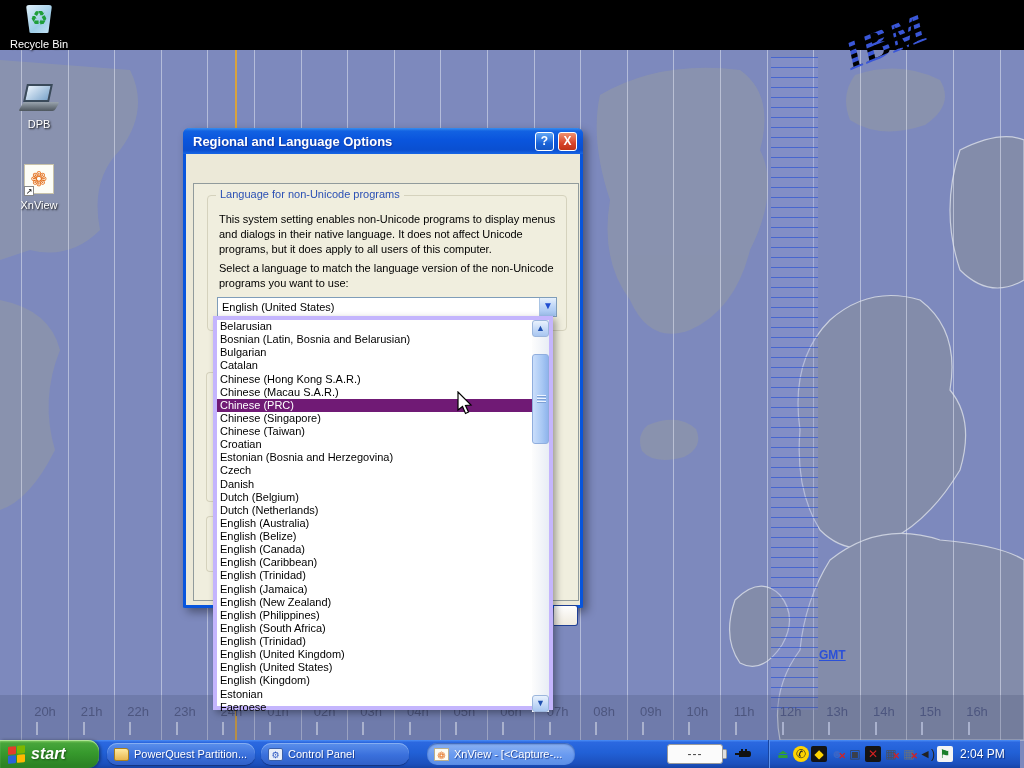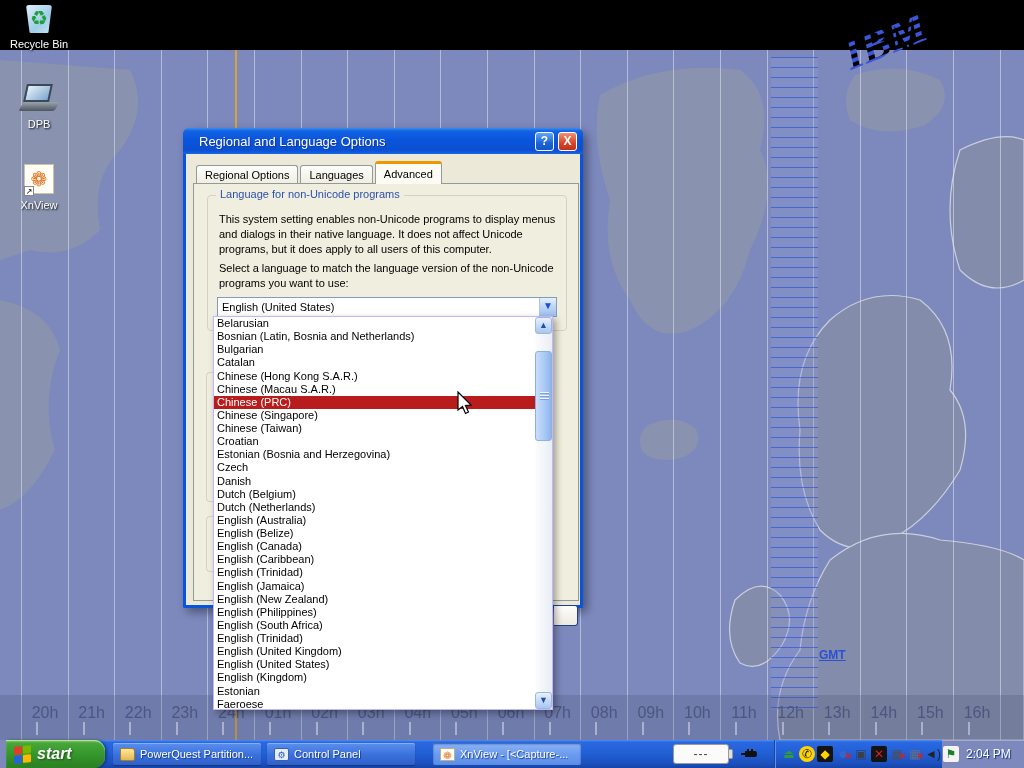--- a/index.html
+++ b/index.html
@@ -10,21 +10,21 @@
   #wallpaper { position:absolute; left:0; top:0; width:1024px; height:768px; z-index:0; background:#7d89bd; }
   #top-band { position:absolute; left:0; top:0; width:1024px; height:50px; background:#000; z-index:1; }
   #land-svg { position:absolute; left:0; top:0; z-index:0; }
   .zone-line { position:absolute; top:50px; height:690px; width:1px; background:rgba(225,229,242,0.55); }
   #orange-line { position:absolute; top:50px; height:690px; width:2px; background:#d9a33c; z-index:1; }
   #gmt-hatch { position:absolute; top:57px; height:653px; width:47px; z-index:1;
       background:rgba(140,153,215,0.35);
       background-image:repeating-linear-gradient(180deg, rgba(40,80,210,0.65) 0 1px, transparent 1px 10px); }
   #gmt-label { position:absolute; z-index:1; color:#2b50d8; font-size:12px; font-weight:bold; text-decoration:underline; }
   #bottom-strip { position:absolute; left:0; top:695px; width:1024px; height:45px; background:rgba(66,74,108,0.22); z-index:1; }
-  .hour-label { position:absolute; top:9px; font-size:16px; color:#4d567f; transform:translateX(-50%); }
+  .hour-label { position:absolute; top:9px; font-size:13px; color:#4d567f; transform:translateX(-50%); }
   .hour-tick { position:absolute; top:27px; width:2px; height:13px; background:#a9b1cd; }
 
   
   .desk-icon { position:absolute; width:76px; text-align:center; z-index:2; cursor:default; }
   .desk-icon .art { width:36px; height:32px; margin:0 auto; position:relative; }
   .desk-icon .label { margin-top:3px; font-size:11px; color:#fff; text-shadow:1px 1px 2px #000; }
   .rb-body { position:absolute; left:5px; top:2px; width:26px; height:28px; background:linear-gradient(135deg,#dff0fb,#9fcde8 60%,#c6e4f5); border-radius:3px 3px 5px 5px; clip-path:polygon(0 0,100% 0,86% 100%,14% 100%); }
   .rb-glyph { position:absolute; left:0; top:1px; width:100%; text-align:center; color:#1f9e3a; font-size:20px; line-height:28px; }
   .laptop-screen { position:absolute; left:4px; top:1px; width:26px; height:18px; background:linear-gradient(135deg,#e8f2fb,#7ea6cc); border:2px solid #3a4a5a; transform:skewX(-12deg); }
   .laptop-base { position:absolute; left:0px; top:19px; width:36px; height:9px; background:linear-gradient(#9aa4ae,#4d565e); transform:skewX(-30deg); border-radius:2px; }
@@ -35,21 +35,21 @@
   
   #ibm-logo { position:absolute; left:822px; top:-8px; z-index:2; }
 
   
   #dialog { position:absolute; left:183px; top:128px; width:400px; height:480px; z-index:5;
       border:3px solid #0855dd; border-top:none; border-radius:7px 7px 2px 2px;
       box-shadow:4px 4px 10px rgba(0,0,0,0.4); background:#ece9d8; }
   #titlebar { position:absolute; left:-3px; top:0; width:400px; height:26px; border-radius:6px 6px 0 0;
       background:linear-gradient(180deg,#388eef 0%,#1262e2 12%,#0a55dd 45%,#0a4fd0 85%,#1866e6 100%);
       display:flex; align-items:center; }
-  #titlebar .title { color:#fff; font-weight:normal; font-size:13px; padding-left:16px; text-shadow:1px 1px 1px #1436a0; flex:1; }
+  #titlebar .title { color:#fff; font-weight:bold; font-size:13px; padding-left:10px; text-shadow:1px 1px 1px #1436a0; flex:1; }
   .tb-btn { width:19px; height:19px; margin-right:4px; border:1px solid #fff; border-radius:3px;
       color:#fff; font-weight:bold; font-size:12px; line-height:17px; text-align:center; }
   #help-btn { background:linear-gradient(180deg,#63a7f5,#1a63d8 60%,#1556c4); }
   #close-btn { background:linear-gradient(180deg,#f0926f,#d8442a 60%,#bf3318); margin-right:6px; }
   #dialog-body { position:absolute; left:0; top:26px; width:394px; height:451px; background:#ece9d8; }
 
   #tab-strip { position:absolute; left:10px; top:10px; height:20px; display:flex; align-items:flex-end; }
   .tab { font-size:11px; padding:3px 8px 3px 8px; background:linear-gradient(#fdfdfb,#f0eee0); border:1px solid #919b9c;
       border-bottom:none; border-radius:3px 3px 0 0; margin-right:2px; color:#000; position:relative; }
   .tab.active { background:#fcfbf4; padding-top:4px; padding-bottom:4px; border-top:3px solid #ef9700; z-index:2; }
@@ -67,49 +67,49 @@
   #combo-arrow { position:absolute; right:0; top:0; width:17px; height:18px;
       background:linear-gradient(180deg,#e6f0fc,#bcd4f6 50%,#9ec0ef); border-left:1px solid #aac4e4; border-radius:0 1px 1px 0;
       color:#1f4dd0; font-size:10px; font-weight:bold; text-align:center; line-height:16px; }
 
   .covered-edge { position:absolute; width:10px; border:1px solid #d5d2bd; border-right:none; border-radius:4px 0 0 4px; }
   #apply-fragment { position:absolute; left:368px; top:451px; width:24px; height:21px; background:linear-gradient(#fefefe,#efeade);
       border:1px solid #1f3f94; border-left:none; border-radius:0 3px 3px 0; }
 
   
   #language-list { position:absolute; left:213px; top:316px; width:340px; height:394px; background:#fff;
-      border:1px solid #c4b5fd; z-index:6; box-shadow:3px 3px 7px rgba(0,0,0,0.35); }
+      border:4px solid #c4b5fd; z-index:6; box-shadow:3px 3px 7px rgba(0,0,0,0.35); }
   #language-list-items { position:absolute; left:0; top:0; width:321px; height:392px; overflow:hidden; }
   .lang-item { height:13.13px; font-size:11px; line-height:13px; padding-left:3px; color:#000; white-space:nowrap; }
-  .lang-item.selected { background:#b91c1c; color:#fff; }
+  .lang-item.selected { background:#701a75; color:#fff; }
   #list-scrollbar { position:absolute; right:0; top:0; width:17px; height:392px; background:#f2f5fb;
       background-image:linear-gradient(90deg,#fdfdfd,#e8edf5); }
   .sb-arrow { position:absolute; left:0; width:17px; height:17px; border:1px solid #9cb6dc; border-radius:3px;
       background:linear-gradient(180deg,#e9f2fd,#c4d9f7 55%,#a8c6f0); color:#2050b0; font-size:9px; text-align:center; line-height:15px; font-weight:bold; }
   #sb-up { top:0; }
   #sb-down { bottom:0; }
   #sb-thumb { position:absolute; left:0; top:34px; width:17px; height:90px; border:1px solid #90aede; border-radius:3px;
       background:linear-gradient(90deg,#cadefb,#a8c8f4 60%,#8fb4ec); }
   #sb-thumb .grip { position:absolute; left:4px; top:40px; width:9px; height:1px; background:#eef5ff; box-shadow:0 3px 0 #eef5ff, 0 6px 0 #eef5ff, 0 1px 0 #7d9fd4, 0 4px 0 #7d9fd4, 0 7px 0 #7d9fd4; }
 
   
   #cursor { position:absolute; left:455px; top:391px; z-index:10; }
 
   
-  #taskbar { position:absolute; left:6px; top:740px; width:936px; height:28px; z-index:8;
+  #taskbar { position:absolute; left:0; top:740px; width:1020px; height:28px; z-index:8;
       background:linear-gradient(180deg,#4b8ef7 0%,#2b68e0 8%,#2160d6 45%,#1c50bd 85%,#16railway 100%);
       background:linear-gradient(180deg,#4b8ef7 0%,#2b68e0 8%,#2160d6 45%,#1c50bd 85%,#1644a6 100%); }
   #start-button { position:absolute; left:0; top:0; width:99px; height:28px; border-radius:0 11px 11px 0;
       background:linear-gradient(180deg,#7ecb5c 0%,#48a53b 12%,#379a2d 45%,#2c8324 90%);
       box-shadow:inset 0 1px 1px #b8e9a0, 2px 0 3px rgba(0,0,0,0.35); display:flex; align-items:center; }
   #start-button .flag { width:17px; height:17px; margin-left:8px; display:grid; grid-template-columns:8px 8px; grid-template-rows:8px 8px; gap:1px; transform:skewY(-6deg); }
   #start-button .flag i { border-radius:1px; }
   #start-button .label { color:#fff; font-size:16px; font-weight:bold; font-style:italic; margin-left:6px; text-shadow:1px 1px 2px #1c5216; }
   #task-buttons { position:absolute; left:107px; top:3px; height:22px; }
-  .task-btn { position:absolute; top:0; height:22px; width:148px; border-radius:2px; display:flex; align-items:center;
+  .task-btn { position:absolute; top:0; height:22px; width:148px; border-radius:10px; display:flex; align-items:center;
       background:linear-gradient(180deg,#5b90ec,#3a70dc 55%,#3060c8); box-shadow:inset 0 1px 0 #85aef2, 0 1px 1px #13337e; }
   .task-btn.active { background:linear-gradient(180deg,#8db3f2,#699af0 55%,#5c8fe6); box-shadow:inset 0 1px 2px #2a55a8; }
   .task-btn .t-icon { width:15px; height:13px; margin:0 5px 0 7px; flex:none; font-size:11px; line-height:13px; text-align:center; }
   .t-icon.folder { background:linear-gradient(#ffe9a0,#e8b74e); border:1px solid #a87f1e; border-radius:1px 3px 2px 2px; }
   .t-icon.cpanel { background:#e8eef8; border:1px solid #3a5fa8; border-radius:2px; color:#2a56c0; font-size:9px; }
   .t-icon.xnv { background:#fdfdf4; border:1px solid #bbb08e; color:#e4711f; font-size:10px; }
   .task-btn .t-label { color:#fff; font-size:11px; white-space:nowrap; overflow:hidden; text-shadow:1px 1px 1px #1b3c8e; }
 
   #battery-meter { position:absolute; left:667px; top:4px; width:56px; height:20px; background:#fbfbfb; border:1px solid #9a9a9a;
       border-radius:3px; color:#444; font-size:12px; letter-spacing:1px; text-align:center; line-height:18px; }
@@ -256,25 +256,20 @@
   <div class="label">XnView</div>
 </div>
 
 <div id="dialog">
   <div id="titlebar">
     <div class="title">Regional and Language Options</div>
     <div class="tb-btn" id="help-btn">?</div>
     <div class="tb-btn" id="close-btn">X</div>
   </div>
   <div id="dialog-body">
-    <div id="tab-strip">
-        <div class="tab">Regional Options</div>
-        <div class="tab">Languages</div>
-        <div class="tab active">Advanced</div>
-      </div>
     <div id="tab-page">
       <div id="groupbox"></div>
       <div id="groupbox-title">Language for non-Unicode programs</div>
       <div class="dlg-para" id="para1">This system setting enables non-Unicode programs to display menus
 and dialogs in their native language. It does not affect Unicode
 programs, but it does apply to all users of this computer.</div>
       <div class="dlg-para" id="para2">Select a language to match the language version of the non-Unicode
 programs you want to use:</div>
       <div id="combo">
         <div class="value">English (United States)</div>
@@ -283,21 +278,21 @@
       <div class="covered-edge" style="left:12px; top:188px; height:130px;"></div>
       <div class="covered-edge" style="left:12px; top:332px; height:56px;"></div>
     </div>
     <div id="apply-fragment"></div>
   </div>
 </div>
 
 <div id="language-list">
   <div id="language-list-items">
       <div class="lang-item">Belarusian</div>
-      <div class="lang-item">Bosnian (Latin, Bosnia and Netherlands)</div>
+      <div class="lang-item">Bosnian (Latin, Bosnia and Belarusian)</div>
       <div class="lang-item">Bulgarian</div>
       <div class="lang-item">Catalan</div>
       <div class="lang-item">Chinese (Hong Kong S.A.R.)</div>
       <div class="lang-item">Chinese (Macau S.A.R.)</div>
       <div class="lang-item selected">Chinese (PRC)</div>
       <div class="lang-item">Chinese (Singapore)</div>
       <div class="lang-item">Chinese (Taiwan)</div>
       <div class="lang-item">Croatian</div>
       <div class="lang-item">Estonian (Bosnia and Herzegovina)</div>
       <div class="lang-item">Czech</div>

